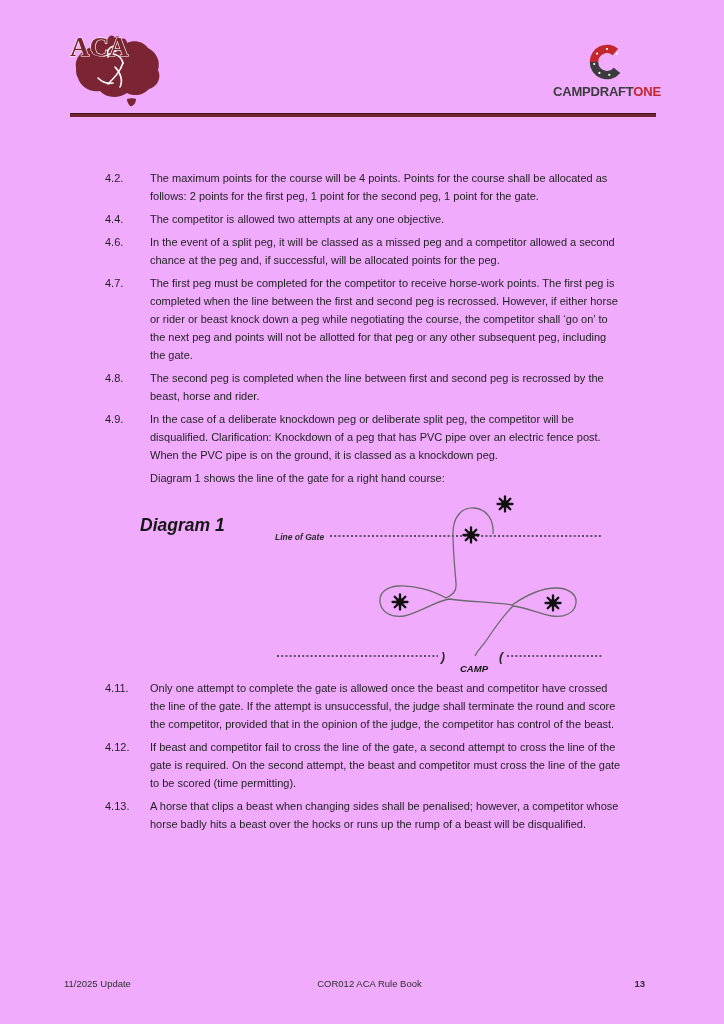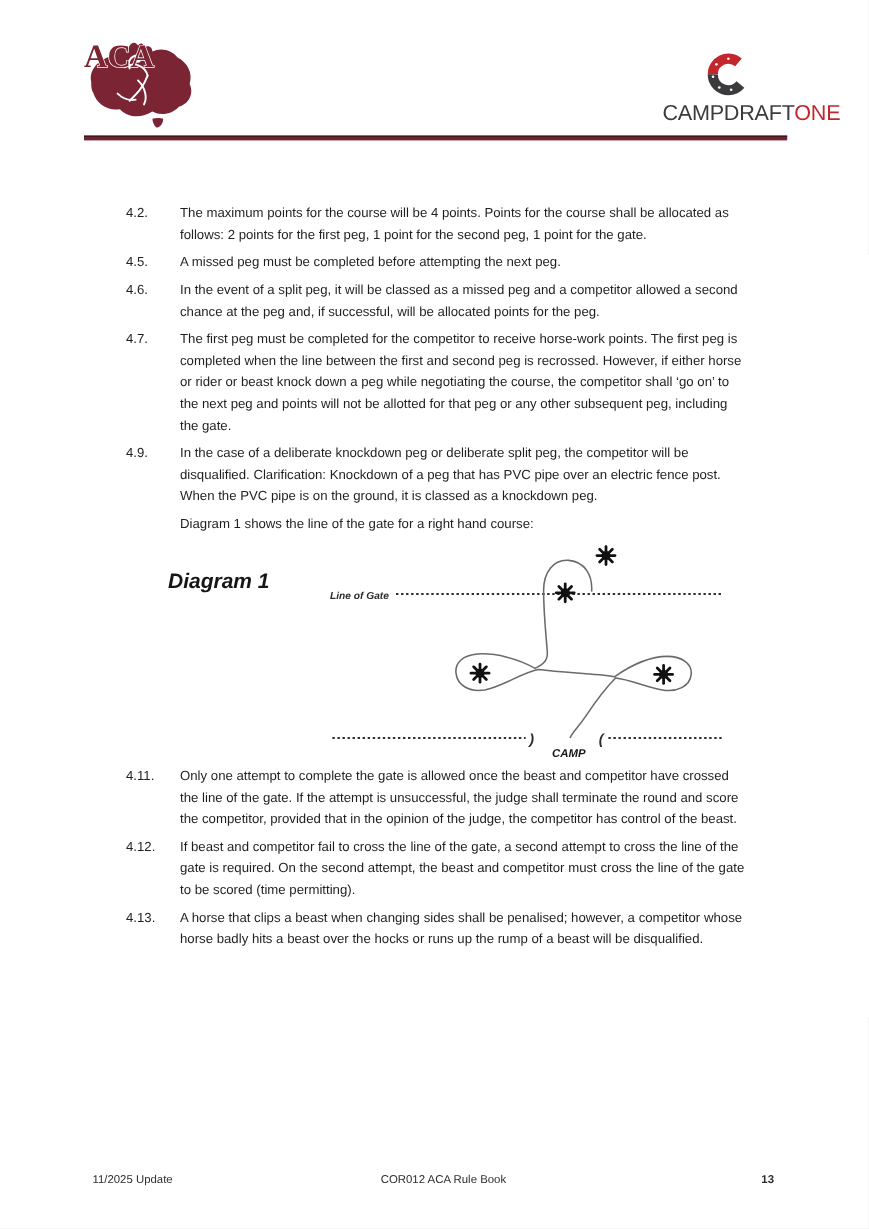--- a/index.html
+++ b/index.html
@@ -1,26 +1,26 @@
 <!DOCTYPE html>
 <html><head>
 <meta charset="utf-8">
 <style>
   html,body { margin:0; padding:0; background:#e8e8e8; }
   .page {
     position:relative; width:724px; height:1024px; margin:0 auto;
-    background:#ffffff; overflow:hidden;
+    background:#f0abfc; overflow:hidden;
     font-family:"Liberation Sans", sans-serif; color:#1f1f1f;
   }
 
   
   .aca-logo { position:absolute; left:64px; top:26px; width:112px; height:88px; }
   .cd-logo  { position:absolute; right:62px; top:40px; width:110px; text-align:center; }
   .cd-logo .shoe { display:block; margin:0 auto; }
-  .cd-word { font-size:18px; font-weight:normal; letter-spacing:-0.2px; white-space:nowrap;text-align:right; }
+  .cd-word { font-size:13px; font-weight:bold; letter-spacing:-0.2px; white-space:nowrap; }
   .cd-word .main { color:#3b3b3d; }
   .cd-word .accent { color:#c1272d; }
   .head-rule {
     position:absolute; left:70px; right:68px; top:113px; height:3px;
     background:#6f2230; border-top:1px solid #42111b;
   }
 
   
   .content { position:absolute; left:105px; top:146px; width:516px;
              font-size:11px; line-height:18px;margin-top:23px; }
@@ -29,21 +29,21 @@
   .rule .txt { flex:1; }
   .subpara { margin:0 0 5px 45px; }
 
   
   .diagram { position:relative; height:182px; margin:0 0 5px 0;font-style:italic; }
   .diagram svg { position:absolute; left:0; top:0; }
 
   
   .footer { position:absolute; left:0; right:0; top:978px; height:16px;
             font-size:9.5px; color:#2e2e2e; }
-  .footer .f-left   { position:absolute; left:77px; }
+  .footer .f-left   { position:absolute; left:64px; }
   .footer .f-center { position:absolute; left:15px; right:0; text-align:center; }
   .footer .f-right  { position:absolute; right:79px;font-weight:bold; }
 </style>
 </head>
 <body>
 
 <div class="page">
 
   <div class="aca-logo">
     <svg width="112" height="88" viewBox="0 0 112 88">
@@ -81,30 +81,34 @@
 
   <div class="head-rule"></div>
 
   <div class="content">
 
     <div class="rule">
       <span class="num">4.2.</span>
       <span class="txt">The maximum points for the course will be 4 points. Points for the course shall be allocated as follows: 2 points for the first peg, 1 point for the second peg, 1 point for the gate.</span>
     </div>
     <div class="rule">
-      <span class="num">4.5.</span>
-      <span class="txt">A missed peg must be completed before attempting the next peg.</span>
+      <span class="num">4.4.</span>
+      <span class="txt">The competitor is allowed two attempts at any one objective.</span>
     </div>
     <div class="rule">
       <span class="num">4.6.</span>
       <span class="txt">In the event of a split peg, it will be classed as a missed peg and a competitor allowed a second chance at the peg and, if successful, will be allocated points for the peg.</span>
     </div>
     <div class="rule">
       <span class="num">4.7.</span>
       <span class="txt">The first peg must be completed for the competitor to receive horse-work points. The first peg is completed when the line between the first and second peg is recrossed. However, if either horse or rider or beast knock down a peg while negotiating the course, the competitor shall ‘go on’ to the next peg and points will not be allotted for that peg or any other subsequent peg, including the gate.</span>
+    </div>
+    <div class="rule">
+      <span class="num">4.8.</span>
+      <span class="txt">The second peg is completed when the line between first and second peg is recrossed by the beast, horse and rider.</span>
     </div>
     <div class="rule">
       <span class="num">4.9.</span>
       <span class="txt">In the case of a deliberate knockdown peg or deliberate split peg, the competitor will be disqualified. Clarification: Knockdown of a peg that has PVC pipe over an electric fence post. When the PVC pipe is on the ground, it is classed as a knockdown peg.</span>
     </div>
 
     <div class="subpara">Diagram 1 shows the line of the gate for a right hand course:</div>
 
     <div class="diagram">
       <svg width="516" height="182" viewBox="0 6 516 182">

